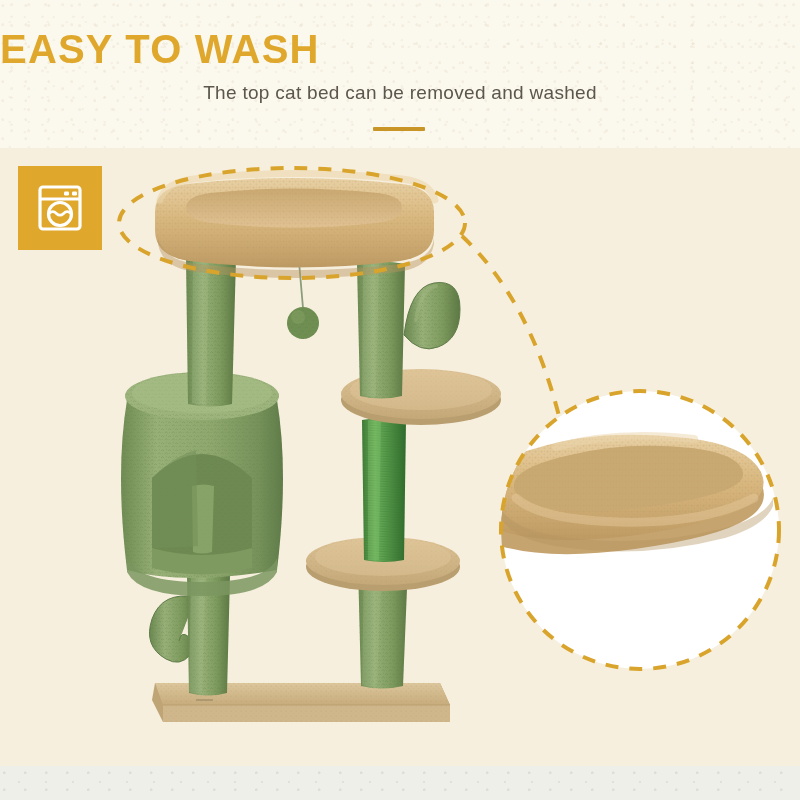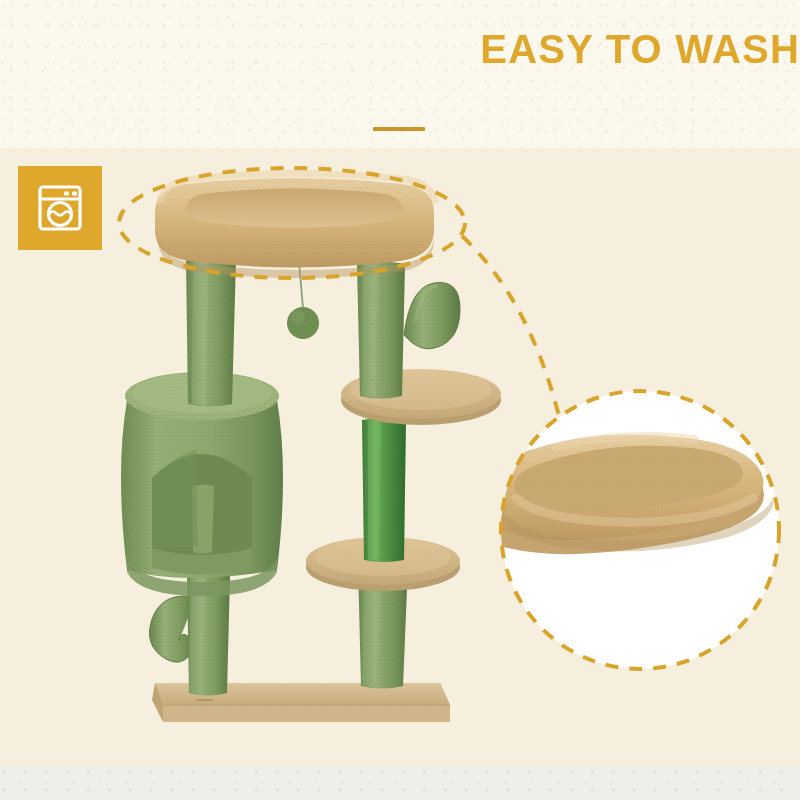--- a/index.html
+++ b/index.html
@@ -51,21 +51,21 @@
       radial-gradient(circle at 20% 40%, rgba(205,205,198,.5) 0 1.2px, transparent 1.6px),
       radial-gradient(circle at 70% 70%, rgba(205,205,198,.4) 0 1.1px, transparent 1.5px);
     background-size: 21px 17px, 27px 23px;
   }
 
   
   .title {
     position: absolute;
     left: 0; top: 26px;
     width: 800px;
-    text-align: right;
+    text-align: left;
     font-size: 40px;
     font-weight: bold;
     letter-spacing: 1.2px;
     color: #DFA82C;
     line-height: 46px;
   }
   .subtitle {
     position: absolute;
     left: 0; top: 80px;
     width: 800px;
@@ -103,20 +103,21 @@
   }
 </style>
 </head>
 <body>
 
 <div id="stage">
 
   <div class="band-top"></div>
 
   <div class="title">EASY TO WASH</div>
+  <div class="subtitle">The top cat bed can be removed and washed</div>
   <div class="divider"></div>
 
   <div class="badge">
     <svg width="52" height="52" viewBox="0 0 52 52">
       <rect x="6" y="5" width="40" height="42" rx="3" ry="3" fill="none" stroke="#FFFFFF" stroke-width="3.2"></rect>
       <line x1="6" y1="17" x2="46" y2="17" stroke="#FFFFFF" stroke-width="3.2"></line>
       <rect x="30" y="9.5" width="5" height="4" rx="1.2" fill="#FFFFFF"></rect>
       <rect x="38" y="9.5" width="5" height="4" rx="1.2" fill="#FFFFFF"></rect>
       <circle cx="26" cy="32" r="11.5" fill="none" stroke="#FFFFFF" stroke-width="3.2"></circle>
       <path d="M15.2 31.4 q3.6 -3.6 7.2 0 q3.6 3.6 7.2 0 q3.6 -3.6 7.2 0" fill="none" stroke="#FFFFFF" stroke-width="2.8" stroke-linecap="round"></path>

